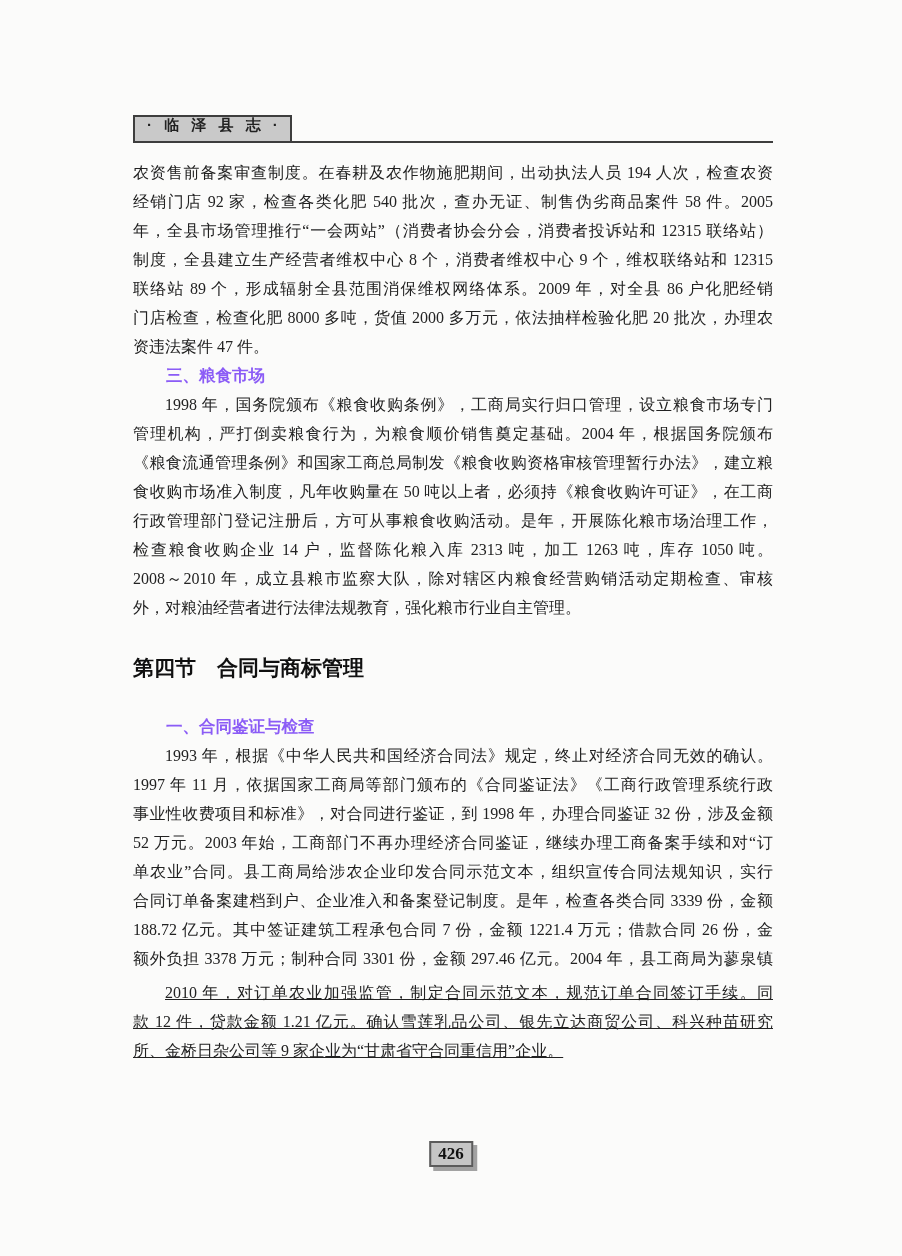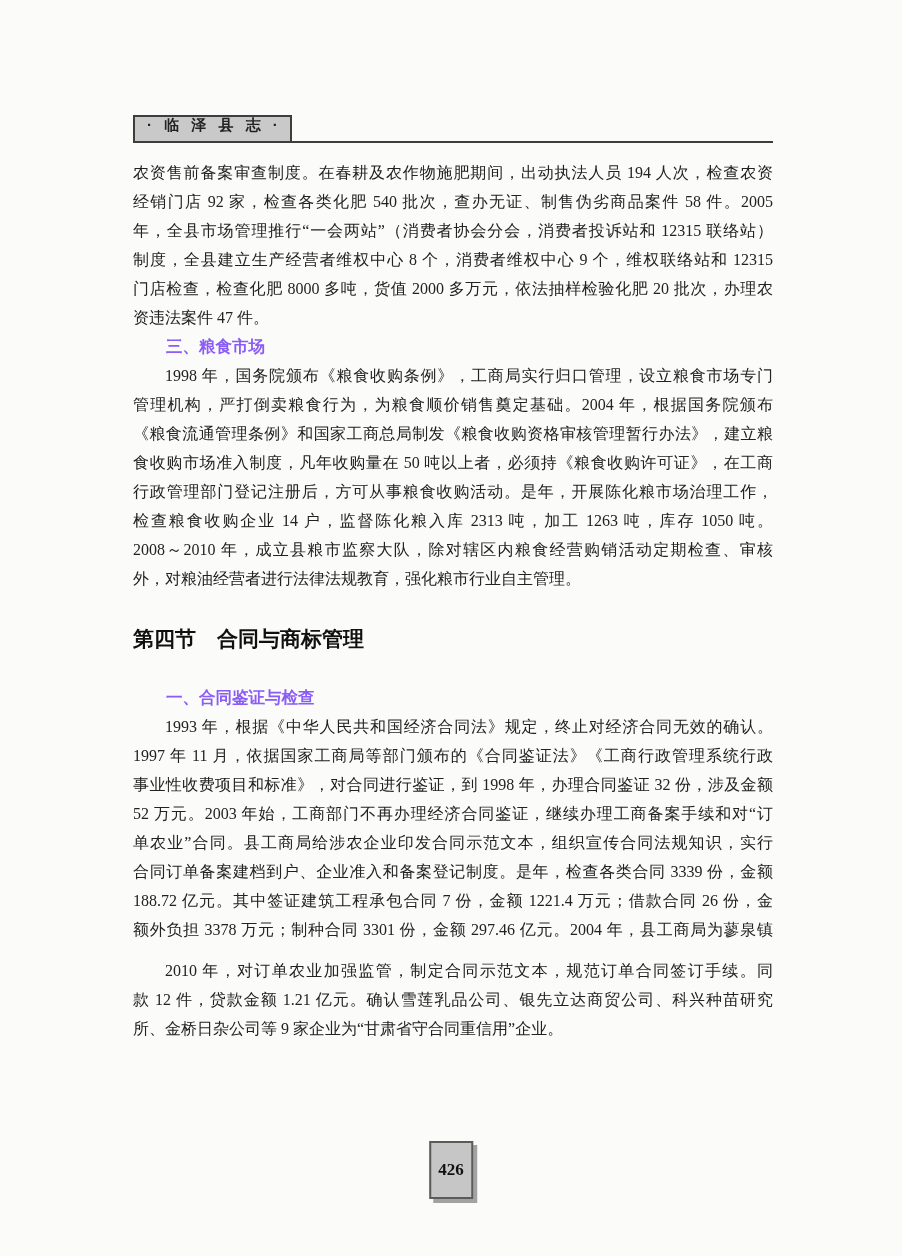--- a/index.html
+++ b/index.html
@@ -39,21 +39,21 @@
     letter-spacing: 4px;
     color: #222;
     white-space: nowrap;
   }
   .body-text {
     font-size: 16px;
     line-height: 29px;
     color: #222;
   }
   .para { margin: 0; }
-  .para-gap { margin-top: 12px; }
+  .para-gap { margin-top: 5px; text-decoration: underline; }
   .tline {
     height: 29px;
     overflow: hidden;
     text-align: justify;
     text-align-last: justify;
     white-space: normal;
   }
   .tline.lastline { text-align-last: left; }
   .tline.indent { text-indent: 2em; }
   .sub-heading {
@@ -75,21 +75,21 @@
     color: #101010;
   }
   .page-number-box {
     position: absolute;
     top: 1141px;
     left: 50%;
     transform: translateX(-50%);
     background: #c6c6c6;
     border: 2px solid #5b5b5b;
     box-shadow: 4px 4px 0 #a2a2a2;
-    padding: 16px 7px;
+    padding: 0 7px;
     font-family: "Liberation Serif", "DejaVu Serif", serif;
     font-weight: bold;
     font-size: 17px;
     line-height: 22px;
     color: #111;
   }
 </style>
 </head>
 <body>
 
@@ -101,20 +101,21 @@
     </div>
   </div>
 
   <div class="body-text">
 
     <div class="para">
         <div class="tline">农资售前备案审查制度。在春耕及农作物施肥期间，出动执法人员 194 人次，检查农资</div>
         <div class="tline">经销门店 92 家，检查各类化肥 540 批次，查办无证、制售伪劣商品案件 58 件。2005</div>
         <div class="tline">年，全县市场管理推行“一会两站”（消费者协会分会，消费者投诉站和 12315 联络站）</div>
         <div class="tline">制度，全县建立生产经营者维权中心 8 个，消费者维权中心 9 个，维权联络站和 12315</div>
+        <div class="tline">联络站 89 个，形成辐射全县范围消保维权网络体系。2009 年，对全县 86 户化肥经销</div>
         <div class="tline">门店检查，检查化肥 8000 多吨，货值 2000 多万元，依法抽样检验化肥 20 批次，办理农</div>
         <div class="tline lastline">资违法案件 47 件。</div>
       </div>
 
     <h3 class="sub-heading">三、粮食市场</h3>
 
     <div class="para indent-first">
         <div class="tline indent">1998 年，国务院颁布《粮食收购条例》，工商局实行归口管理，设立粮食市场专门</div>
         <div class="tline">管理机构，严打倒卖粮食行为，为粮食顺价销售奠定基础。2004 年，根据国务院颁布</div>
         <div class="tline">《粮食流通管理条例》和国家工商总局制发《粮食收购资格审核管理暂行办法》，建立粮</div>

